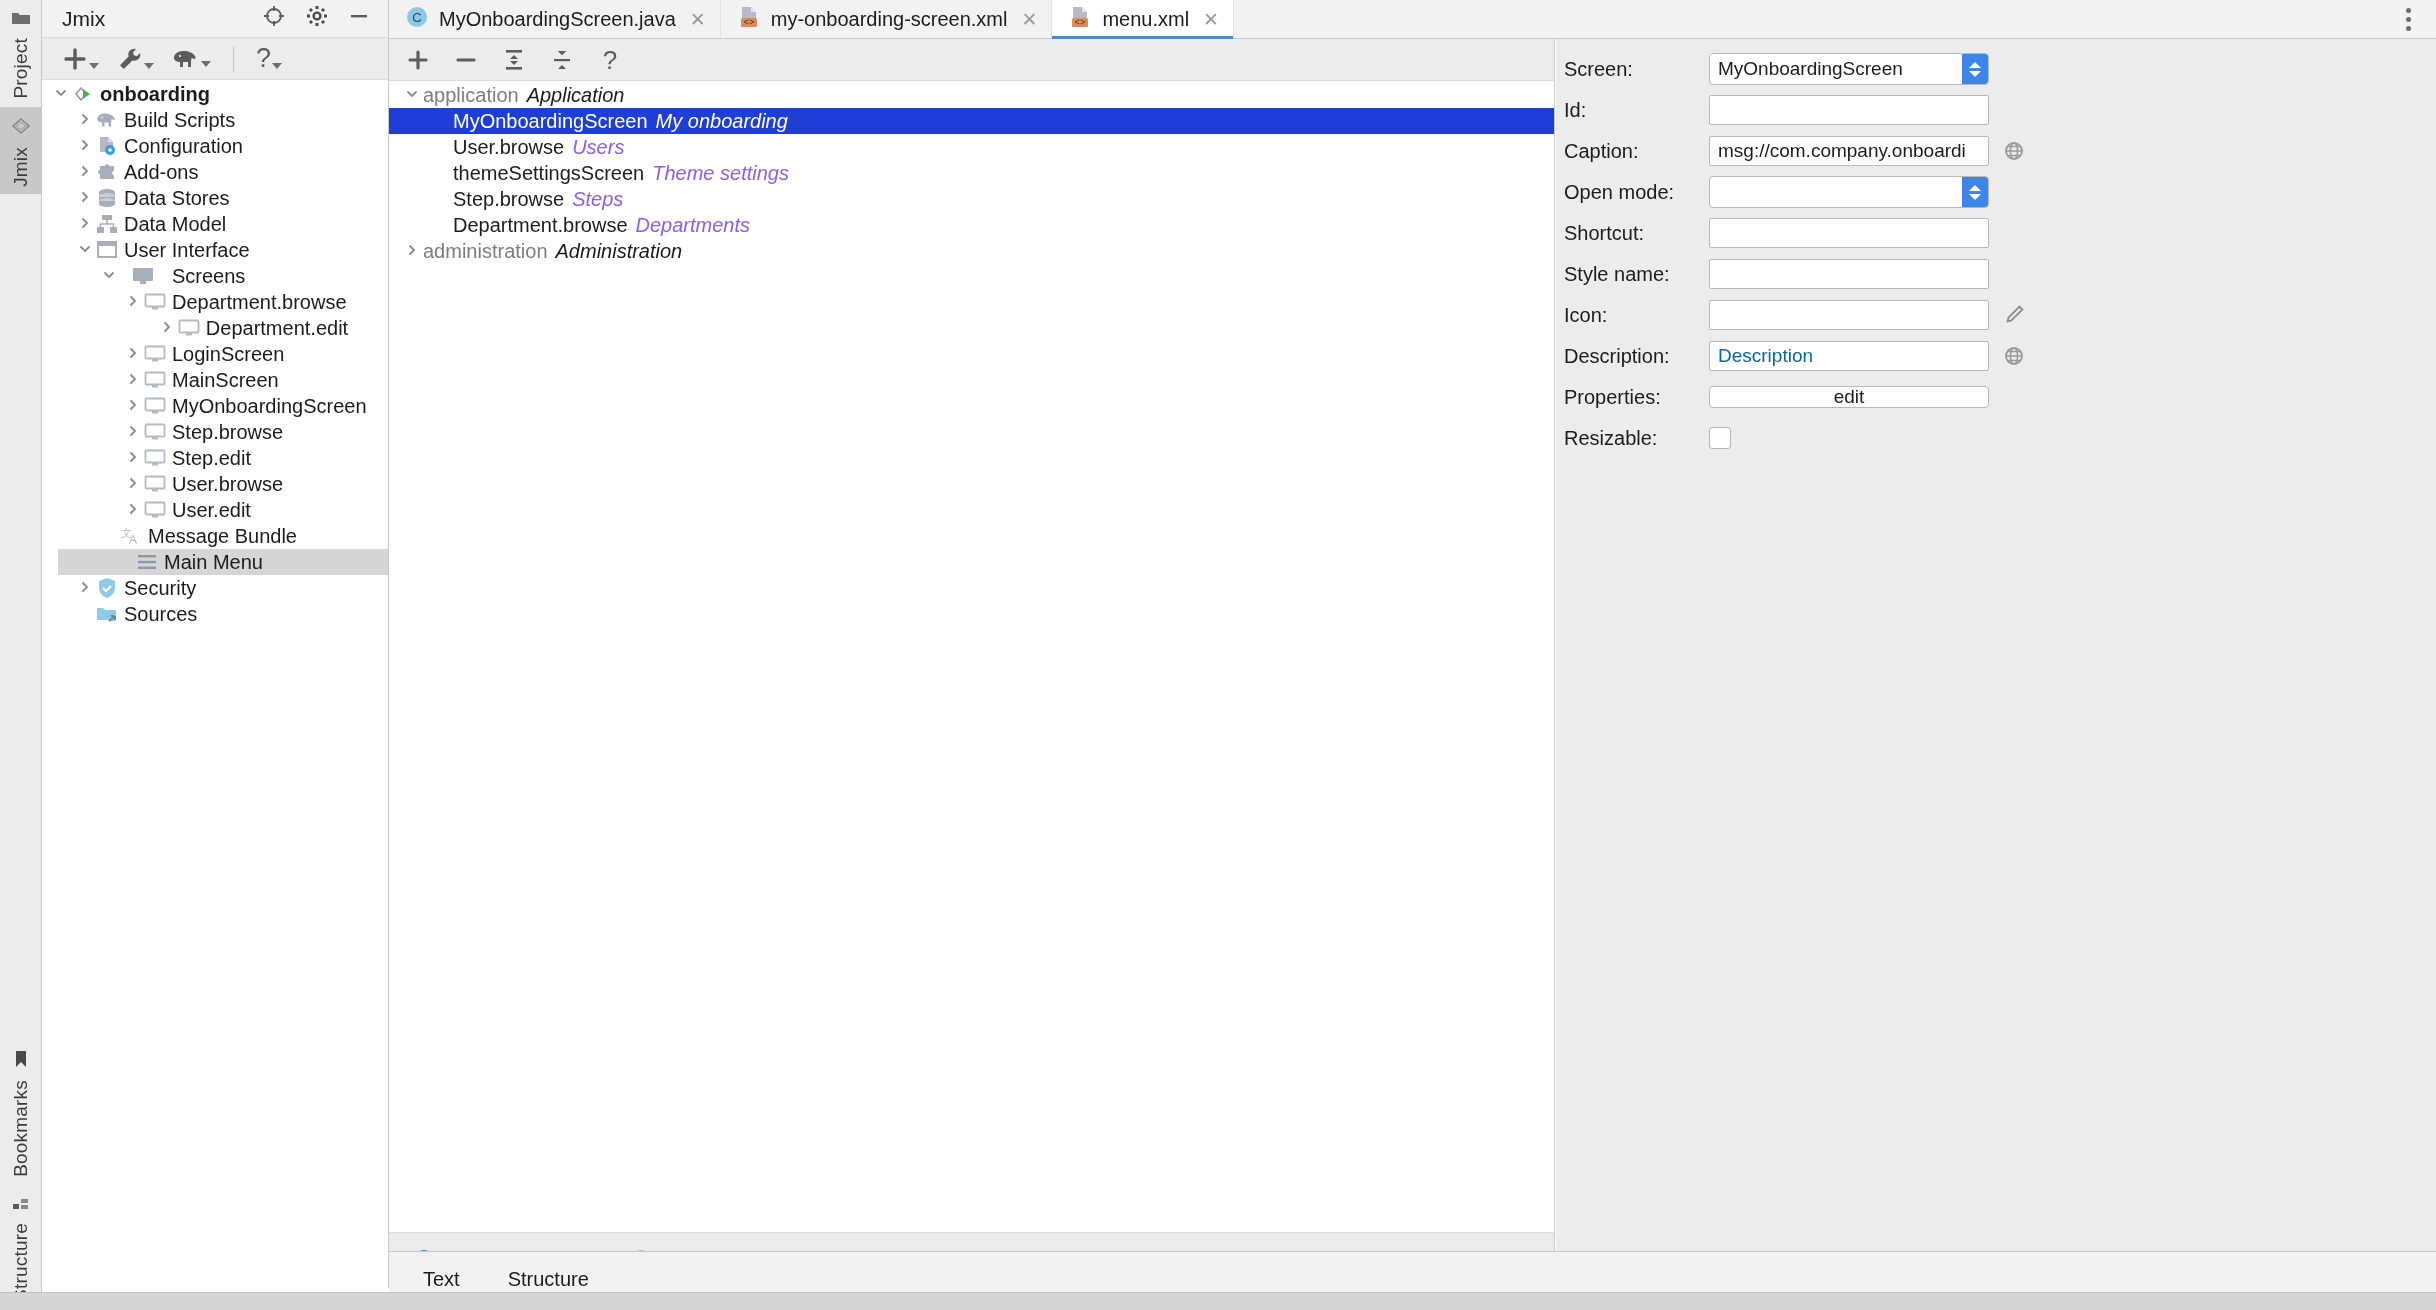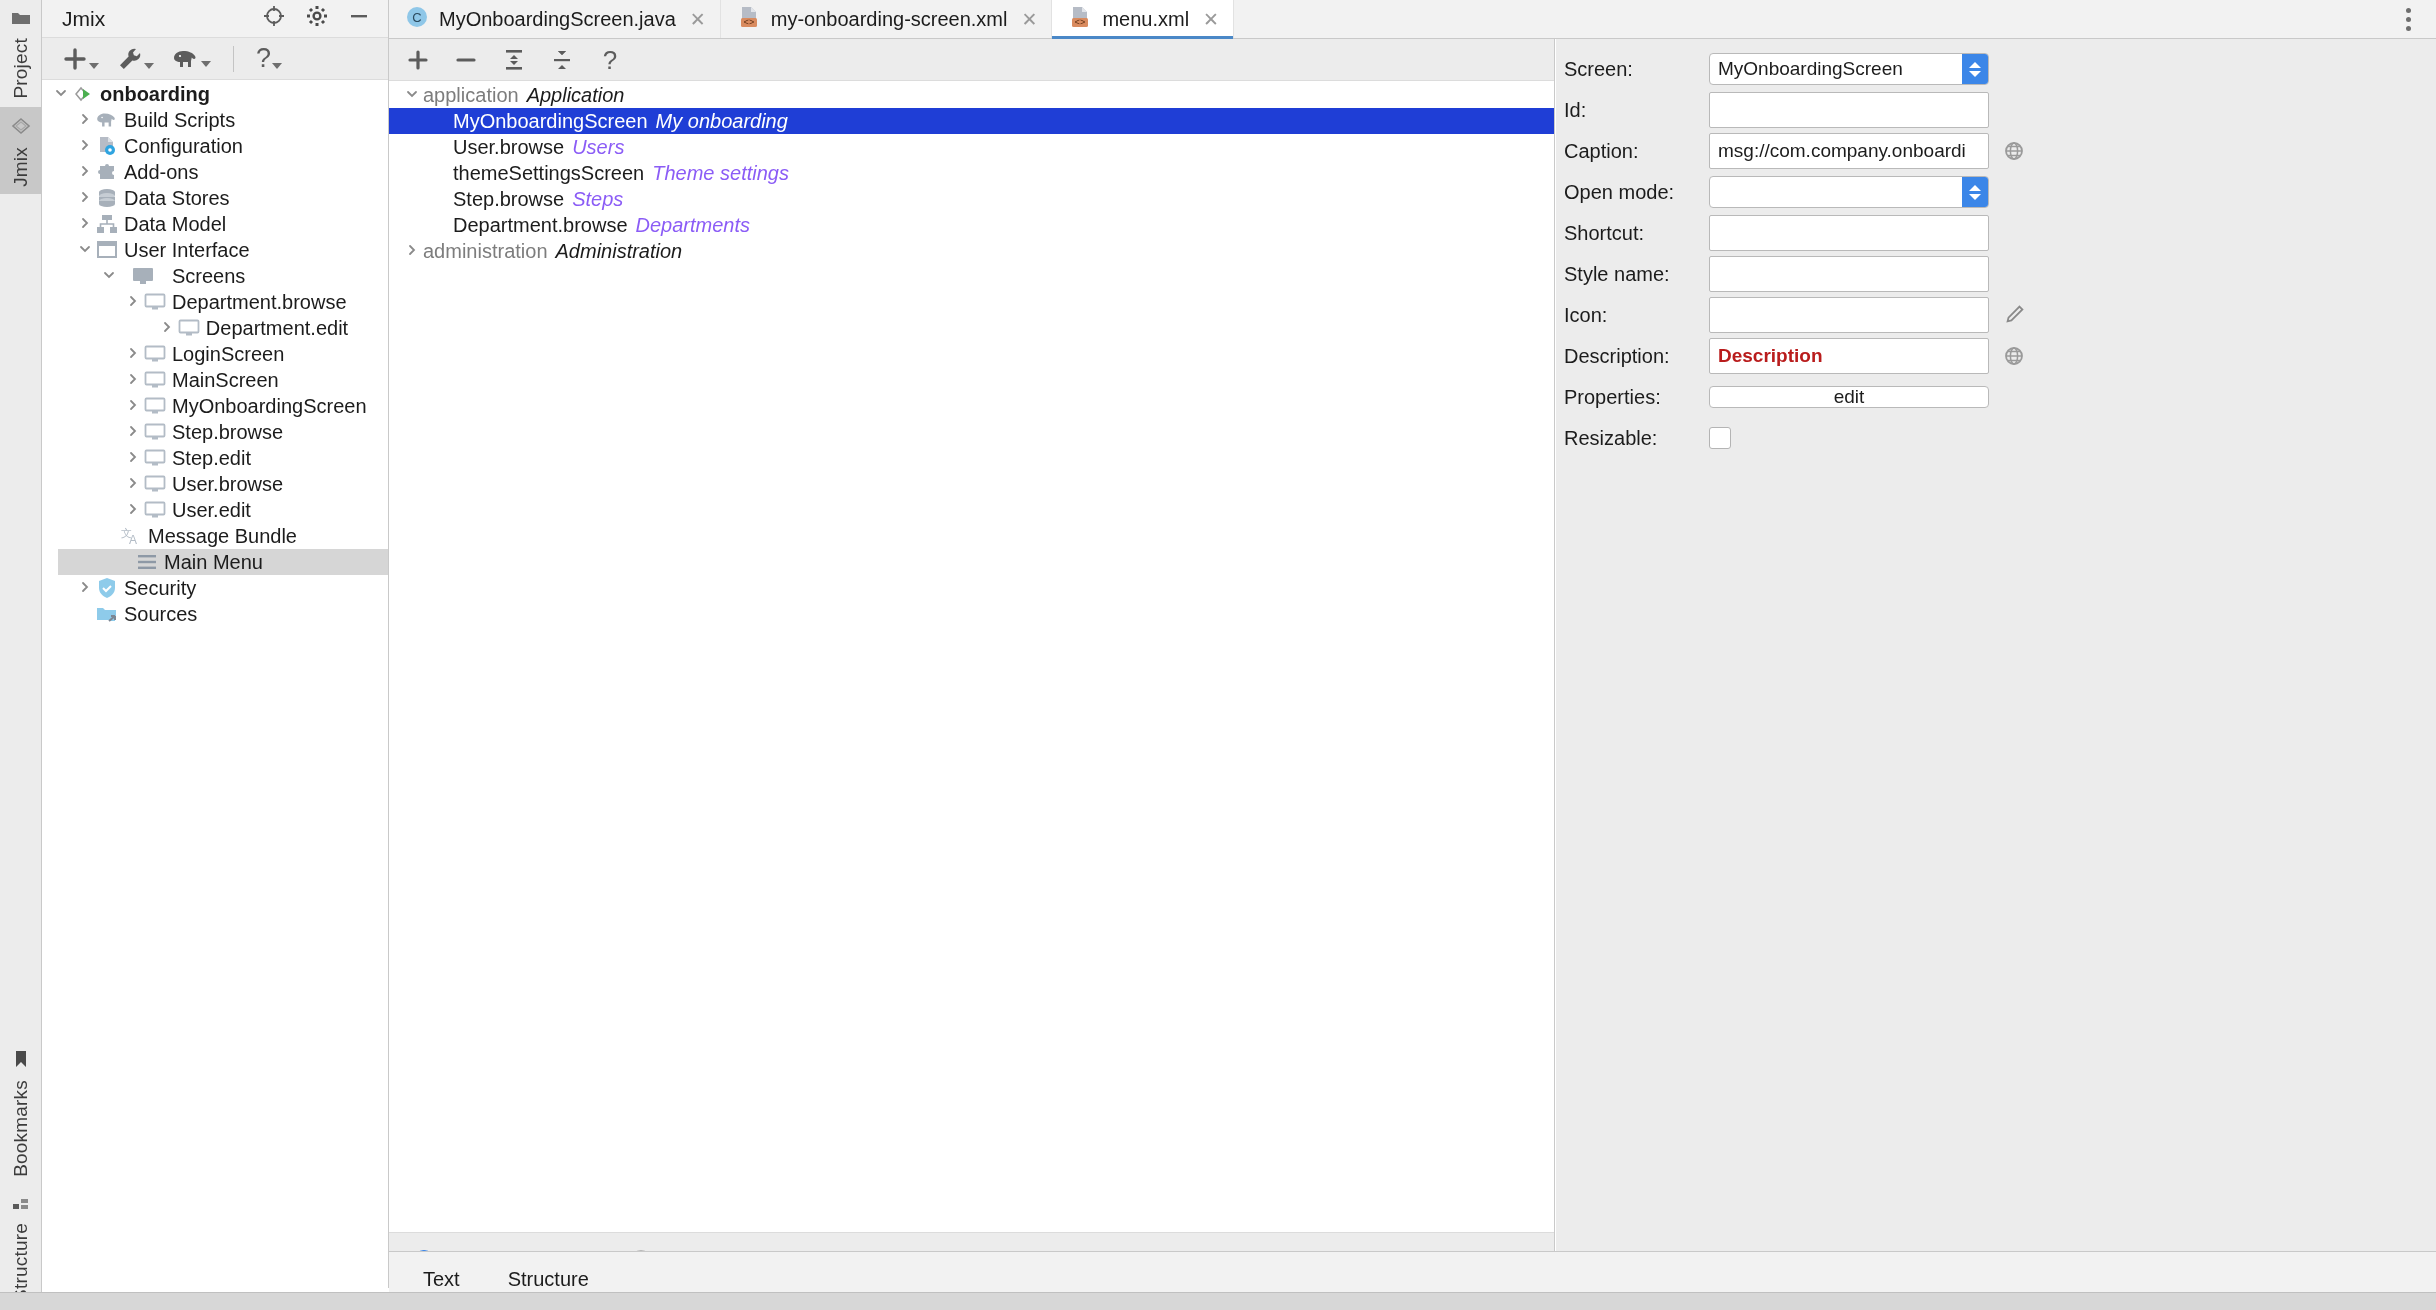--- a/index.html
+++ b/index.html
@@ -116,26 +116,26 @@
   .radio-label { font-size:20px; }
 
   
   #props {
     position:absolute; left:1556px; top:39px; right:0; bottom:22px; background:#ececec;
   }
   .prow { display:flex; align-items:center; height:28px; margin:0 0 13px 0; padding-left:8px; }
   #props-inner { padding-top:16px; }
   .plabel { width:145px; flex:0 0 145px; font-size:20px; color:#1c1c1c; }
   .pfield {
-    height:36px; background:#ffffff; border:1px solid #b9b9b9; border-radius:2px;
+    height:30px; background:#ffffff; border:1px solid #b9b9b9; border-radius:2px;
     display:flex; align-items:center; padding:0 8px; font-size:19px; overflow:hidden;
     white-space:nowrap;
     text-align:center;
   }
-  .pfield.ph { color:#b91c1c;font-weight:bold; }
+  .pfield.ph { color:#0369a1; }
   .pfield.w-main { width:280px; }
   .combo {
     width:280px; height:32px; border:1px solid #b9b9b9; border-radius:4px; background:#fff;
     display:flex; align-items:center; position:relative; overflow:hidden;
   }
   .combo .ctext { padding-left:8px; font-size:19px; flex:1 1 auto; white-space:nowrap; }
   .combo .cbtn {
     width:26px; align-self:stretch; background:#3b86e8; display:flex; flex-direction:column;
     align-items:center; justify-content:center; gap:3px; flex:0 0 26px;
   }

